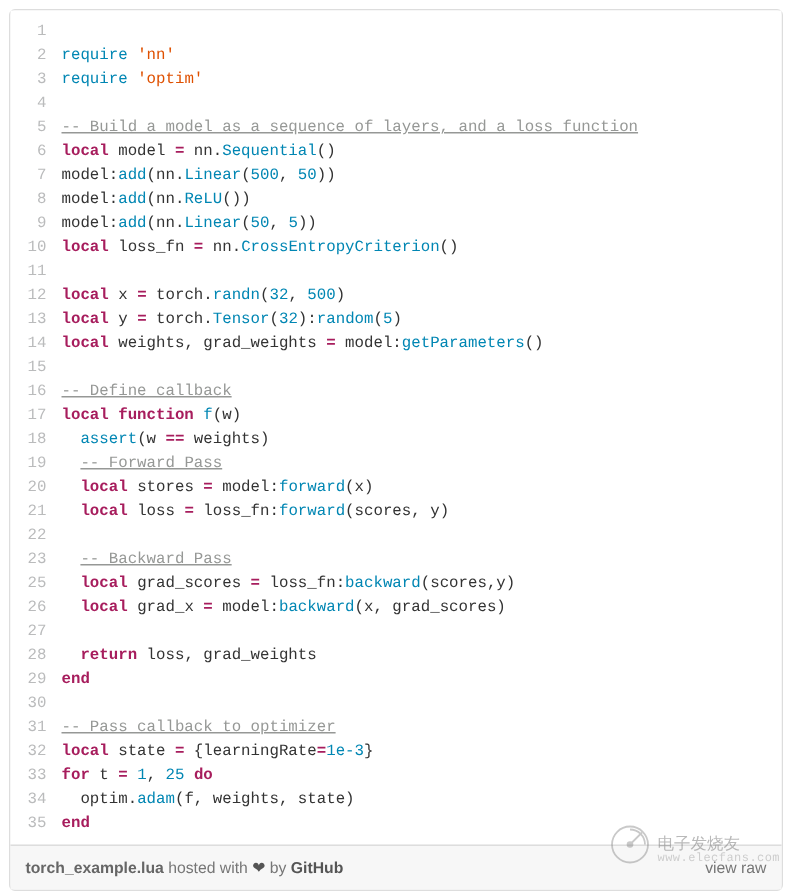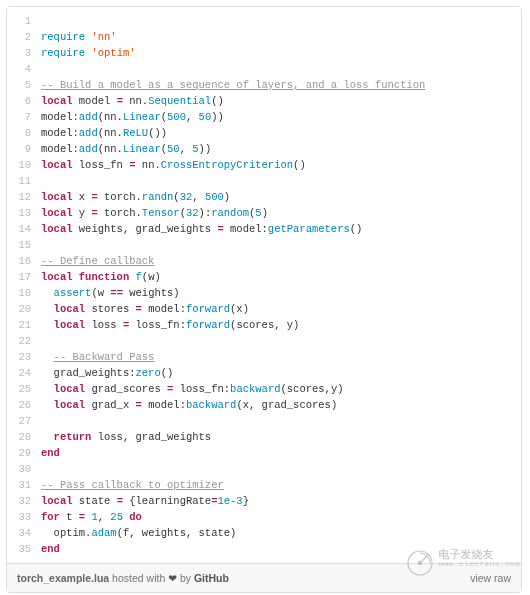--- a/index.html
+++ b/index.html
@@ -75,21 +75,21 @@
   }
   .gist-footer .right {
     color: #767676;
   }
   .watermark {
     position: absolute;
     right: 10px;
     bottom: 18px;
     opacity: 0.45;
     display: flex;
-    align-items: flex-start;
+    align-items: flex-end;
     gap: 4px;
     pointer-events: none;
   }
   .watermark svg { display: block; }
   .watermark-text {
     font-size: 11px;
     color: #666;
     line-height: 11px;
   }
   .watermark-sub {
@@ -170,38 +170,38 @@
       </div>
       <div class="code-line">
         <div class="line-number">17</div>
         <div class="line-content"><span class="kw">local function </span><span class="fn">f</span><span class="id">(w)</span></div>
       </div>
       <div class="code-line">
         <div class="line-number">18</div>
         <div class="line-content"><span class="id">  </span><span class="fn">assert</span><span class="id">(w </span><span class="kw">==</span><span class="id"> weights)</span></div>
       </div>
       <div class="code-line">
+        <div class="line-number">19</div>
+        <div class="line-content"><span class="id">  </span><span class="cmt">-- Forward Pass</span></div>
+      </div>
+      <div class="code-line">
         <div class="line-number">20</div>
         <div class="line-content"><span class="id">  </span><span class="kw">local </span><span class="id">stores </span><span class="kw">= </span><span class="id">model:</span><span class="met">forward</span><span class="id">(x)</span></div>
       </div>
       <div class="code-line">
         <div class="line-number">21</div>
         <div class="line-content"><span class="id">  </span><span class="kw">local </span><span class="id">loss </span><span class="kw">= </span><span class="id">loss_fn:</span><span class="met">forward</span><span class="id">(scores, y)</span></div>
       </div>
       <div class="code-line">
         <div class="line-number">22</div>
         <div class="line-content"><span class="id"></span></div>
       </div>
       <div class="code-line">
         <div class="line-number">23</div>
         <div class="line-content"><span class="id">  </span><span class="cmt">-- Backward Pass</span></div>
-      </div>
-      <div class="code-line">
-        <div class="line-number">24</div>
-        <div class="line-content"><span class="id">  grad_weights:</span><span class="met">zero</span><span class="id">()</span></div>
       </div>
       <div class="code-line">
         <div class="line-number">25</div>
         <div class="line-content"><span class="id">  </span><span class="kw">local </span><span class="id">grad_scores </span><span class="kw">= </span><span class="id">loss_fn:</span><span class="met">backward</span><span class="id">(scores,y)</span></div>
       </div>
       <div class="code-line">
         <div class="line-number">26</div>
         <div class="line-content"><span class="id">  </span><span class="kw">local </span><span class="id">grad_x </span><span class="kw">= </span><span class="id">model:</span><span class="met">backward</span><span class="id">(x, grad_scores)</span></div>
       </div>
       <div class="code-line">

